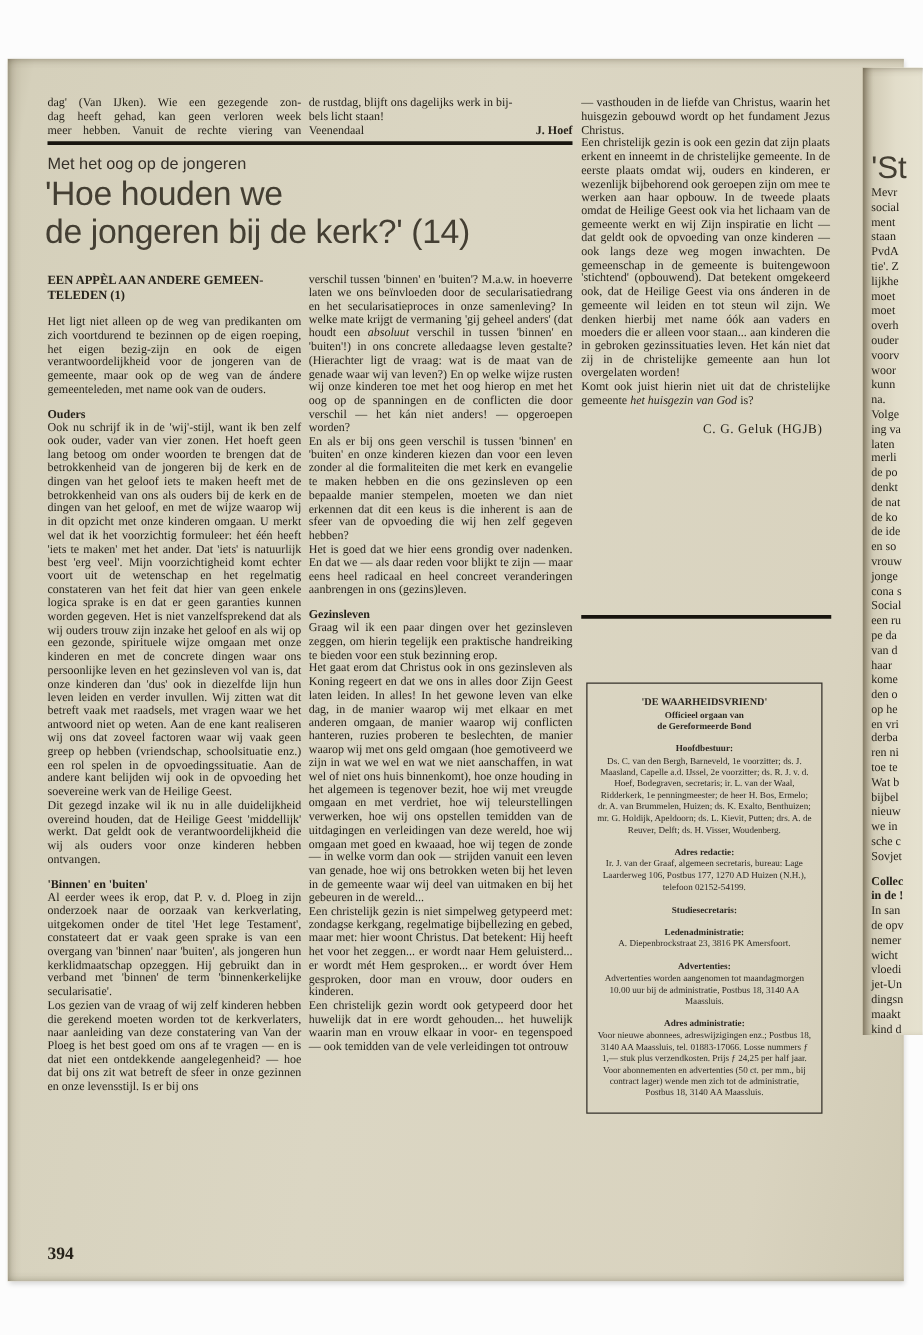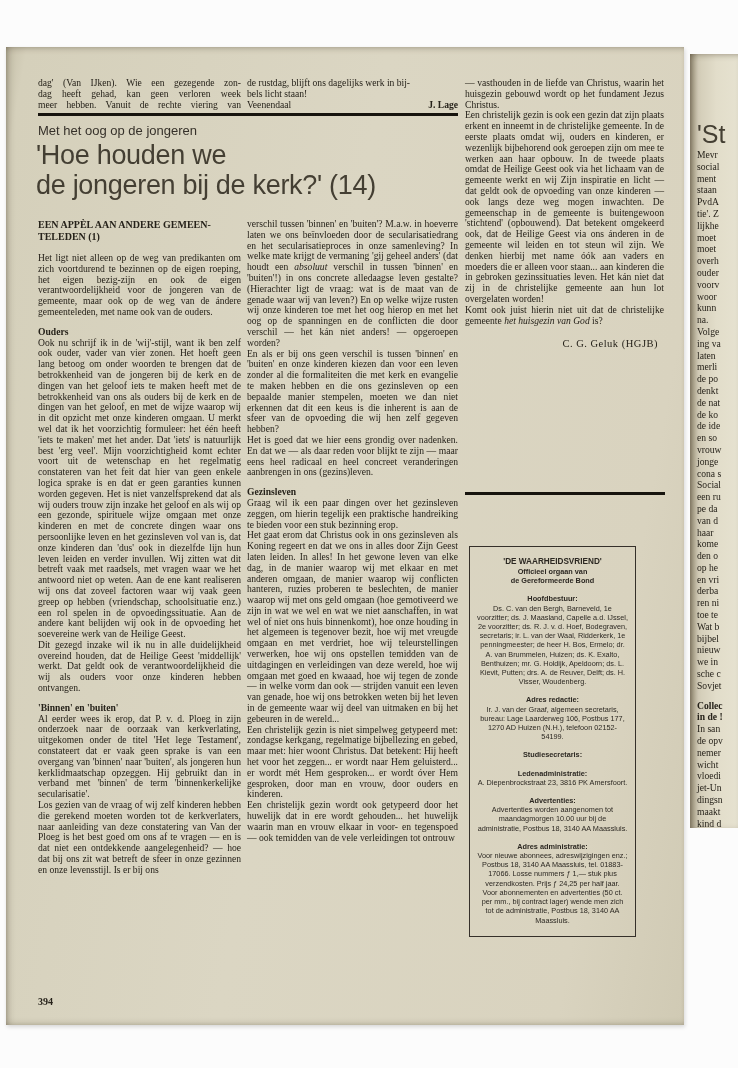--- a/index.html
+++ b/index.html
@@ -9,20 +9,21 @@
 
   
   .page-left{
     position:absolute;left:6px;top:47px;width:678px;height:978px;
     background:linear-gradient(100deg,#c6c0aa 0,#d5d0bb 2.5%,#dbd6c3 45%,#d9d3bf 85%,#d0cab4 100%);
     box-shadow:inset 0 5px 7px -5px rgba(70,60,40,.45),
                inset 7px 0 9px -7px rgba(70,60,40,.55),
                inset 0 -5px 7px -5px rgba(70,60,40,.35),
                1px 2px 4px rgba(0,0,0,.15);
     color:#26221a;
+    padding-left:39px;
   }
   .body-txt{font-size:9.6px;line-height:10.8px;text-align:justify;}
   .pre{white-space:pre-line;}
   .jlast{text-align:justify;text-align-last:justify;}
   .col{position:absolute;}
   .top-col1{left:32px;top:31px;width:203px;}
   .top-col2{left:241px;top:31px;width:211px;}
   .byline-row{display:flex;justify-content:space-between;margin-top:0;}
   .byline-row .author{font-weight:bold;}
   .rule{background:#17140e;position:absolute;}
@@ -37,30 +38,30 @@
   .col3{left:459px;top:31px;width:199px;}
   .subhead{font-weight:bold;font-size:10px;line-height:11.5px;margin:0 0 11px 0;text-align:left;}
   .para{margin:0;}
   .sec-head{font-weight:bold;margin-top:9px;text-align:left;}
   .it{font-style:italic;}
   .signature{margin-top:13px;text-align:right;padding-right:6px;font-size:10.5px;letter-spacing:.5px;}
   .rule-col3{left:459px;top:445px;width:200px;height:3px;}
 
   
   .mh-box{
-    position:absolute;left:463px;top:499px;width:167px;box-sizing:border-box;
+    position:absolute;left:463px;top:499px;width:189px;box-sizing:border-box;
     border:1.5px solid #35302a;padding:10px 7px 11px 7px;
-    font-family:Liberation Sans, sans-serif;font-size:7.3px;line-height:9.2px;
+    font-family:Liberation Serif, serif;font-size:7.3px;line-height:9.2px;
     color:#2c2822;text-align:center;
   }
   .mh-title{font-weight:bold;font-size:8.2px;line-height:10px;}
   .mh-org{font-weight:bold;}
   .mh-sec{margin-top:9px;}
   .mh-h{font-weight:bold;}
-  .page-num{position:absolute;left:32px;top:949px;font-weight:bold;font-size:10px;}
+  .page-num{position:absolute;left:32px;top:949px;font-weight:bold;font-size:14px;}
 
   
   .page-right{
     position:absolute;left:690px;top:54px;width:48px;height:774px;overflow:hidden;
     background:linear-gradient(90deg,#b3ab94 0,#d3cdb8 18%,#e2ddca 55%,#e6e2d0 100%);
     box-shadow:inset 6px 0 7px -4px rgba(60,50,30,.55),
                inset 0 5px 7px -5px rgba(70,60,40,.4);
     color:#26221a;
   }
   .np-headline{position:absolute;left:7px;top:66px;
@@ -80,21 +81,21 @@
     <div class="col top-col1">
       <p class="body-txt pre jlast para">dag' (Van IJken). Wie een gezegende zon-
 dag heeft gehad, kan geen verloren week
 meer hebben. Vanuit de rechte viering van</p>
     </div>
     <div class="col top-col2">
       <p class="body-txt pre para">de rustdag, blijft ons dagelijks werk in bij-
 bels licht staan!</p>
       <div class="body-txt byline-row">
         <span>Veenendaal</span>
-        <span class="author">J. Lage</span>
+        <span class="author">J. Hoef</span>
       </div>
     </div>
 
     <div class="rule rule-top"></div>
 
     <div class="kicker">Met het oog op de jongeren</div>
     <div class="headline">
       <div>'Hoe houden we</div>
       <div>de jongeren bij de kerk?' (14)</div>
     </div>

